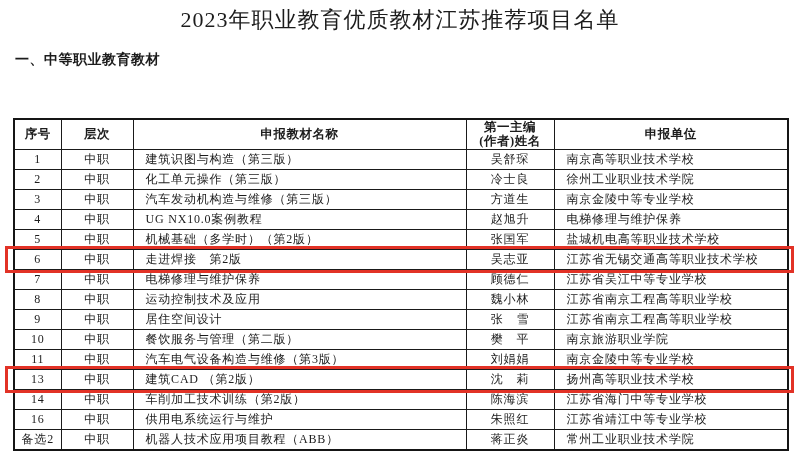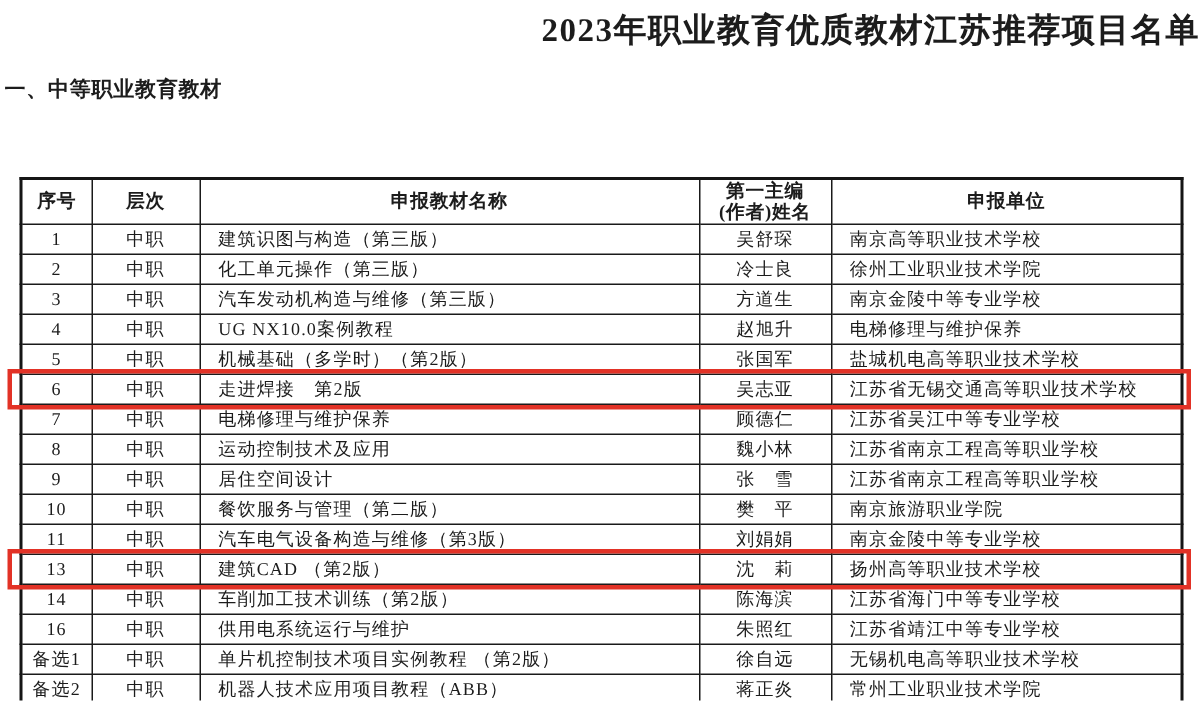--- a/index.html
+++ b/index.html
@@ -17,30 +17,30 @@
     width: 800px;
     height: 467px;
     background: #ffffff;
   }
   .title {
     position: absolute;
     top: 5px;
     left: 0;
     width: 800px;
     margin: 0;
-    text-align: right;
+    text-align: center;
     font-size: 22px;
-    font-weight: bold;
+    font-weight: normal;
     letter-spacing: 1px;
     white-space: nowrap;
   }
   .section-heading {
     position: absolute;
     top: 51px;
-    left: 3px;
+    left: 15px;
     font-size: 14px;
     font-weight: bold;
     letter-spacing: 0.5px;
     white-space: nowrap;
   }
   .table-wrap {
     position: absolute;
     top: 72px;
     left: 13px;
     width: 774px;
@@ -205,27 +205,20 @@
             <td class="col-unit">江苏省海门中等专业学校</td>
           </tr>
           <tr>
             <td class="col-no">16</td>
             <td class="col-level">中职</td>
             <td class="col-title">供用电系统运行与维护</td>
             <td class="col-author">朱照红</td>
             <td class="col-unit">江苏省靖江中等专业学校</td>
           </tr>
           <tr>
-            <td class="col-no">备选1</td>
-            <td class="col-level">中职</td>
-            <td class="col-title">单片机控制技术项目实例教程 （第2版）</td>
-            <td class="col-author">徐自远</td>
-            <td class="col-unit">无锡机电高等职业技术学校</td>
-          </tr>
-          <tr>
             <td class="col-no">备选2</td>
             <td class="col-level">中职</td>
             <td class="col-title">机器人技术应用项目教程（ABB）</td>
             <td class="col-author">蒋正炎</td>
             <td class="col-unit">常州工业职业技术学院</td>
           </tr>
         </tbody>
     </table>
   <div class="red-box" style="border-color: rgb(226, 50, 38); top: 128px; height: 27px;"></div>
       <div class="red-box" style="border-color: rgb(226, 50, 38); top: 248px; height: 27px;"></div>

